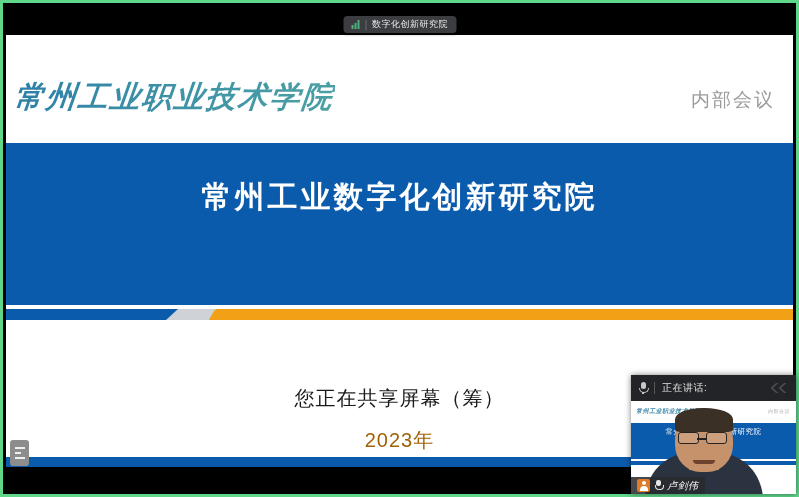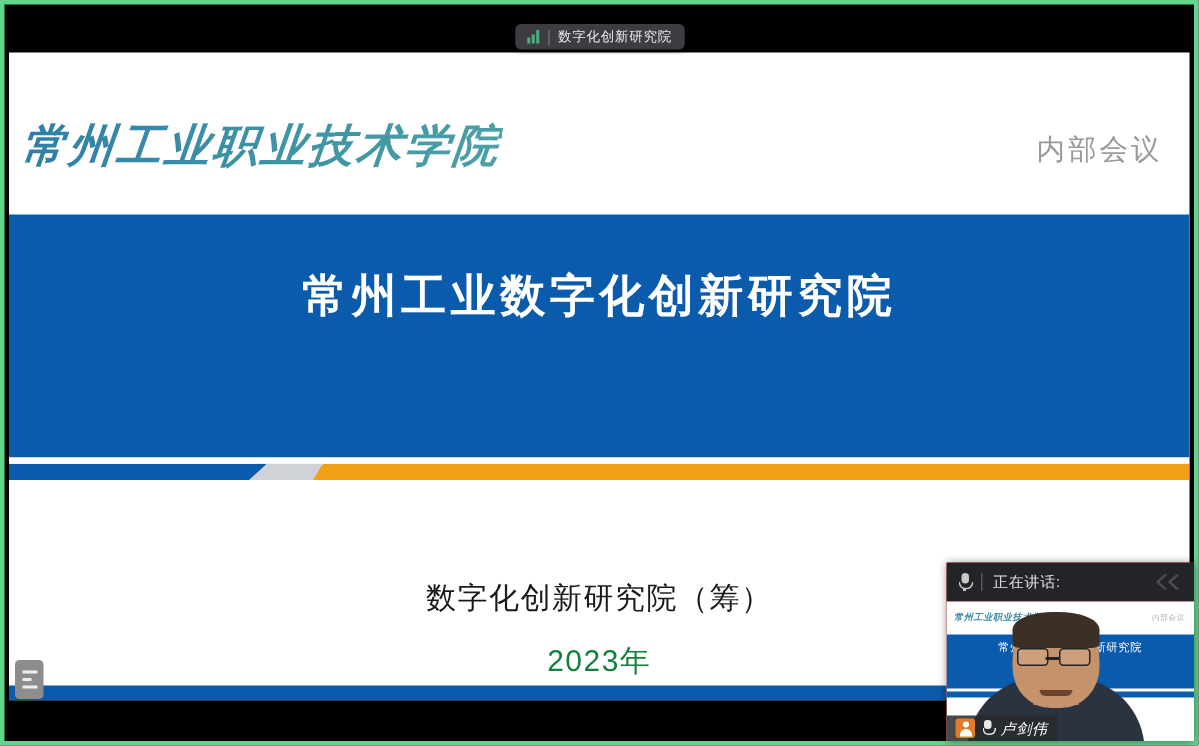--- a/index.html
+++ b/index.html
@@ -101,21 +101,21 @@
     clip-path:polygon(0 0,100% 0,calc(100% - 12px) 100%,0 100%);
   }
 
   
   #body-line1{
     position:absolute;left:0;right:0;top:350px;text-align:center;
     color:#1a1a1a;font-size:20px;letter-spacing:1px;
   }
   #body-line2{
     position:absolute;left:0;right:0;top:392px;text-align:center;
-    color:#15803d;font-size:20px;letter-spacing:1px;
+    color:#a16207;font-size:20px;letter-spacing:1px;
   }
 
   
   #slide-footer{
     position:absolute;left:0;right:0;bottom:0;height:10px;background:#0b5bac;
   }
 
   
   #left-toolbar{
     position:absolute;left:4px;top:405px;
@@ -256,21 +256,21 @@
     </div>
 
     <div id="band-gap"></div>
 
     <div id="stripe-row">
       <div id="stripe-orange"></div>
       <div id="stripe-gray"></div>
       <div id="stripe-blue2"></div>
     </div>
 
-    <div id="body-line1">数字化创新研究院（筹）</div>
+    <div id="body-line1">您正在共享屏幕（筹）</div>
     <div id="body-line2">2023年</div>
 
     <div id="slide-footer"></div>
 
     <div id="left-toolbar">
       <i></i>
       <i class="short"></i>
       <i></i>
     </div>
   </div>

